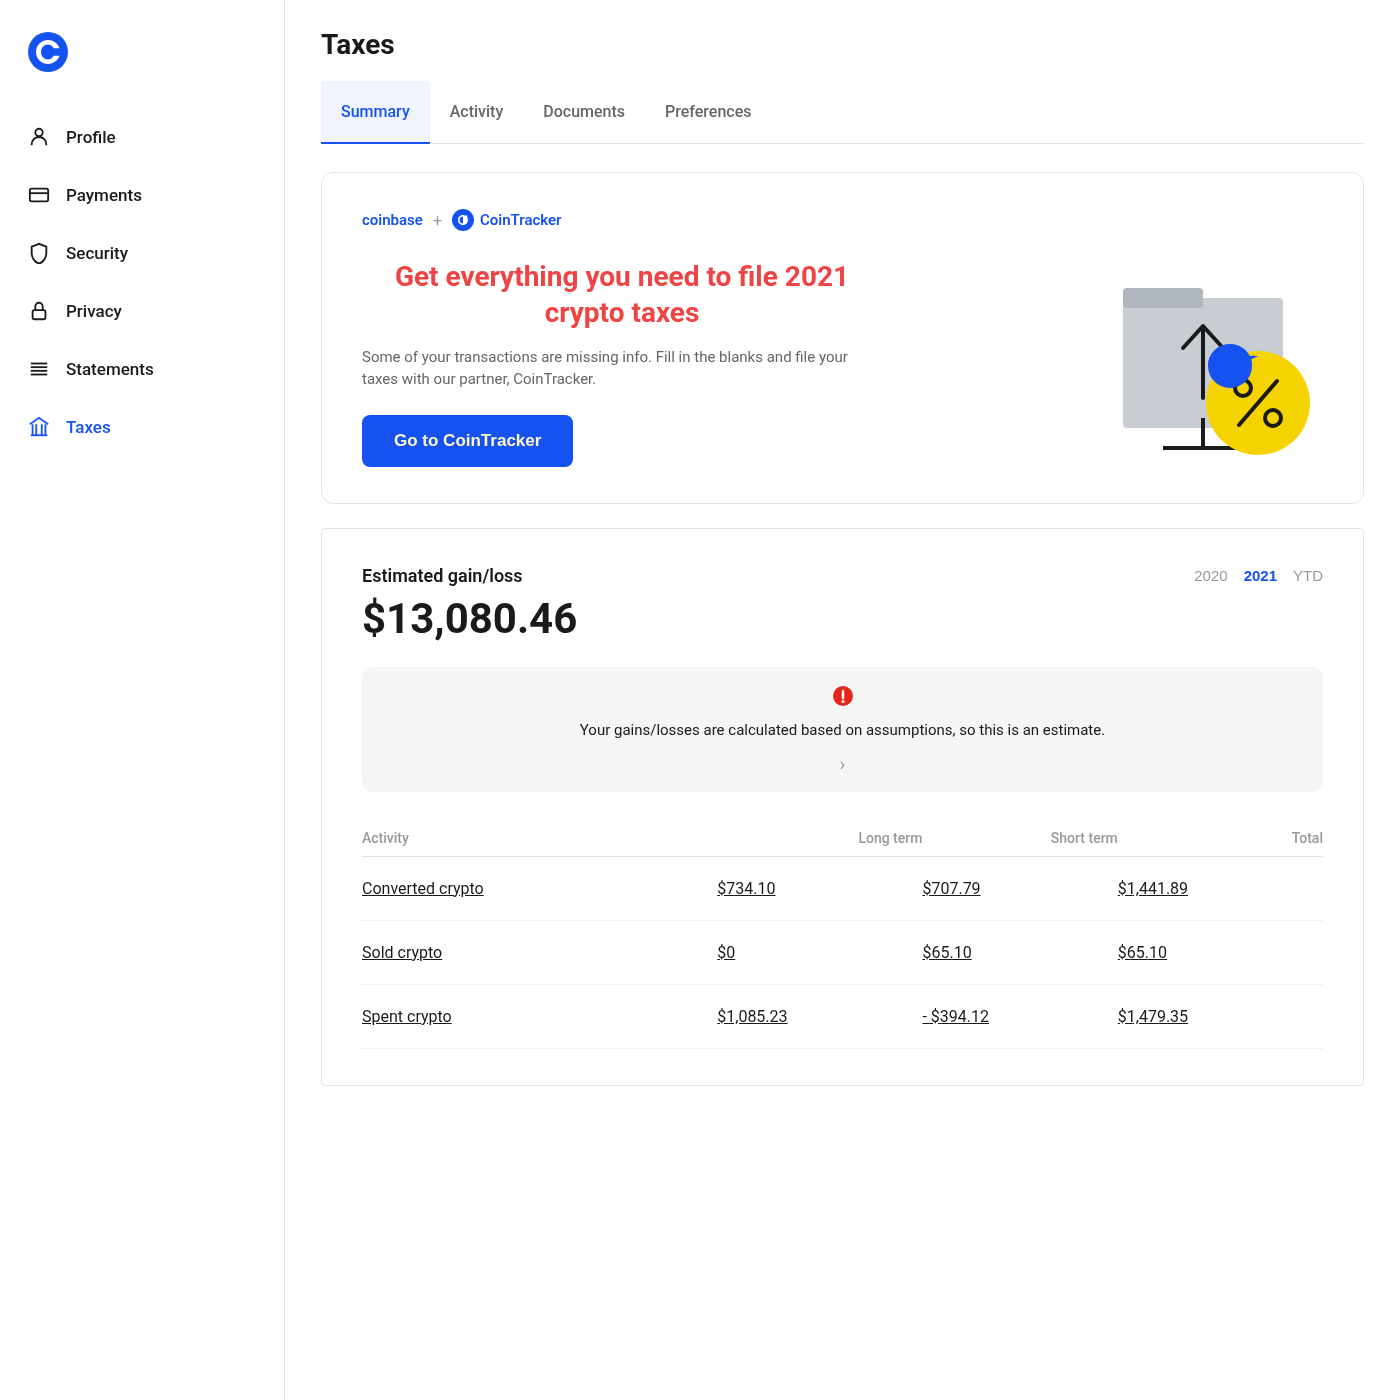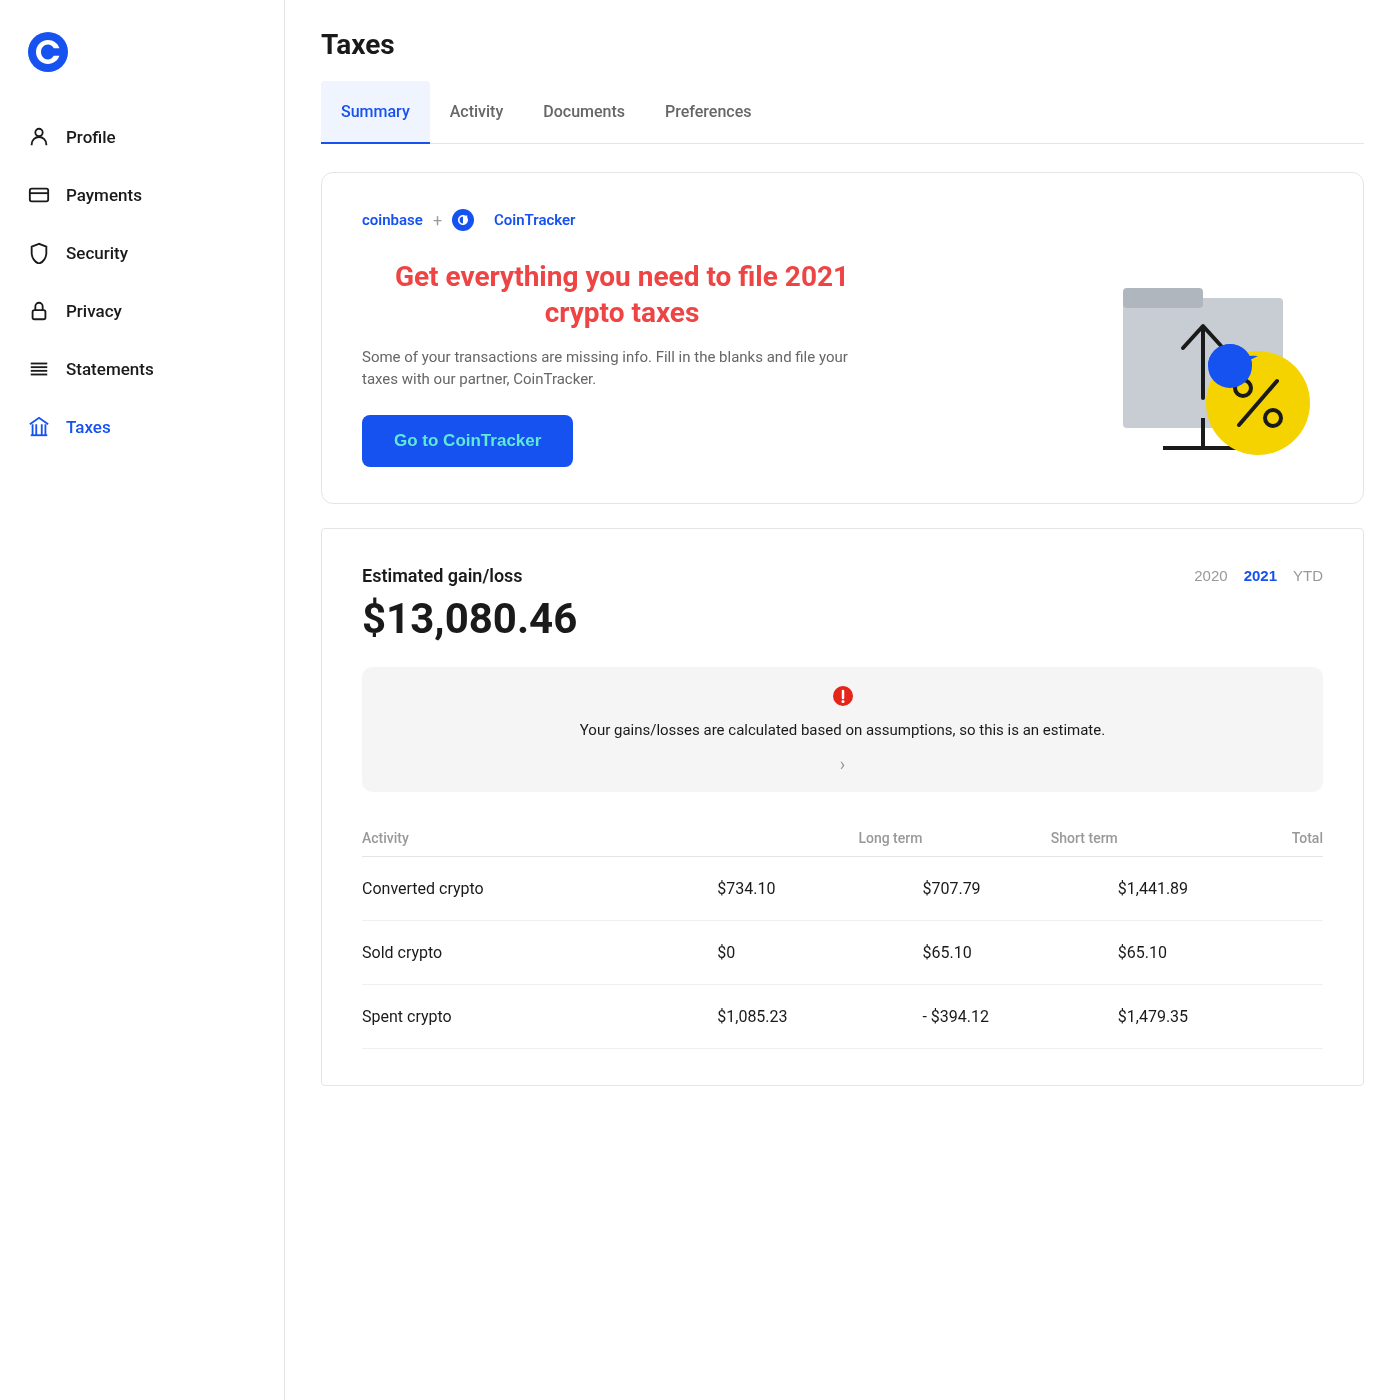--- a/index.html
+++ b/index.html
@@ -123,21 +123,21 @@
       font-size: 15px;
       font-weight: 600;
     }
     .plus-sign {
       color: #999;
       font-size: 16px;
     }
     .cointracker-logo {
       display: flex;
       align-items: center;
-      gap: 20px;
+      gap: 6px;
     }
     .cointracker-icon {
       width: 22px;
       height: 22px;
       background: #1652f0;
       border-radius: 50%;
       display: flex;
       align-items: center;
       justify-content: center;
     }
@@ -155,21 +155,21 @@
       text-align: center;
     }
     .promo-desc {
       font-size: 15px;
       color: #666;
       line-height: 1.5;
       margin-bottom: 24px;
     }
     .cta-button {
       background: #1652f0;
-      color: #5eead4;
+      color: #fef9c3;
       border: none;
       border-radius: 8px;
       padding: 16px 32px;
       font-size: 17px;
       font-weight: 600;
       cursor: pointer;
     }
 
     
     .promo-illustration {
@@ -261,20 +261,21 @@
       border-bottom: 1px solid #e5e5e5;
     }
     .activity-table th:not(:first-child) {
       text-align: right;
     }
     .activity-table td {
       padding: 22px 0;
       font-size: 16px;
       color: #1a1a1a;
       border-bottom: 1px solid #f0f0f0;
+      text-decoration: underline;
     }
     .activity-table td:not(:first-child) {
     }
   </style>
 </head>
 <body>
 
 <aside class="sidebar">
   <div class="sidebar-logo">
     <svg class="logo-circle" viewBox="0 0 40 40" fill="none" xmlns="http://www.w3.org/2000/svg">

